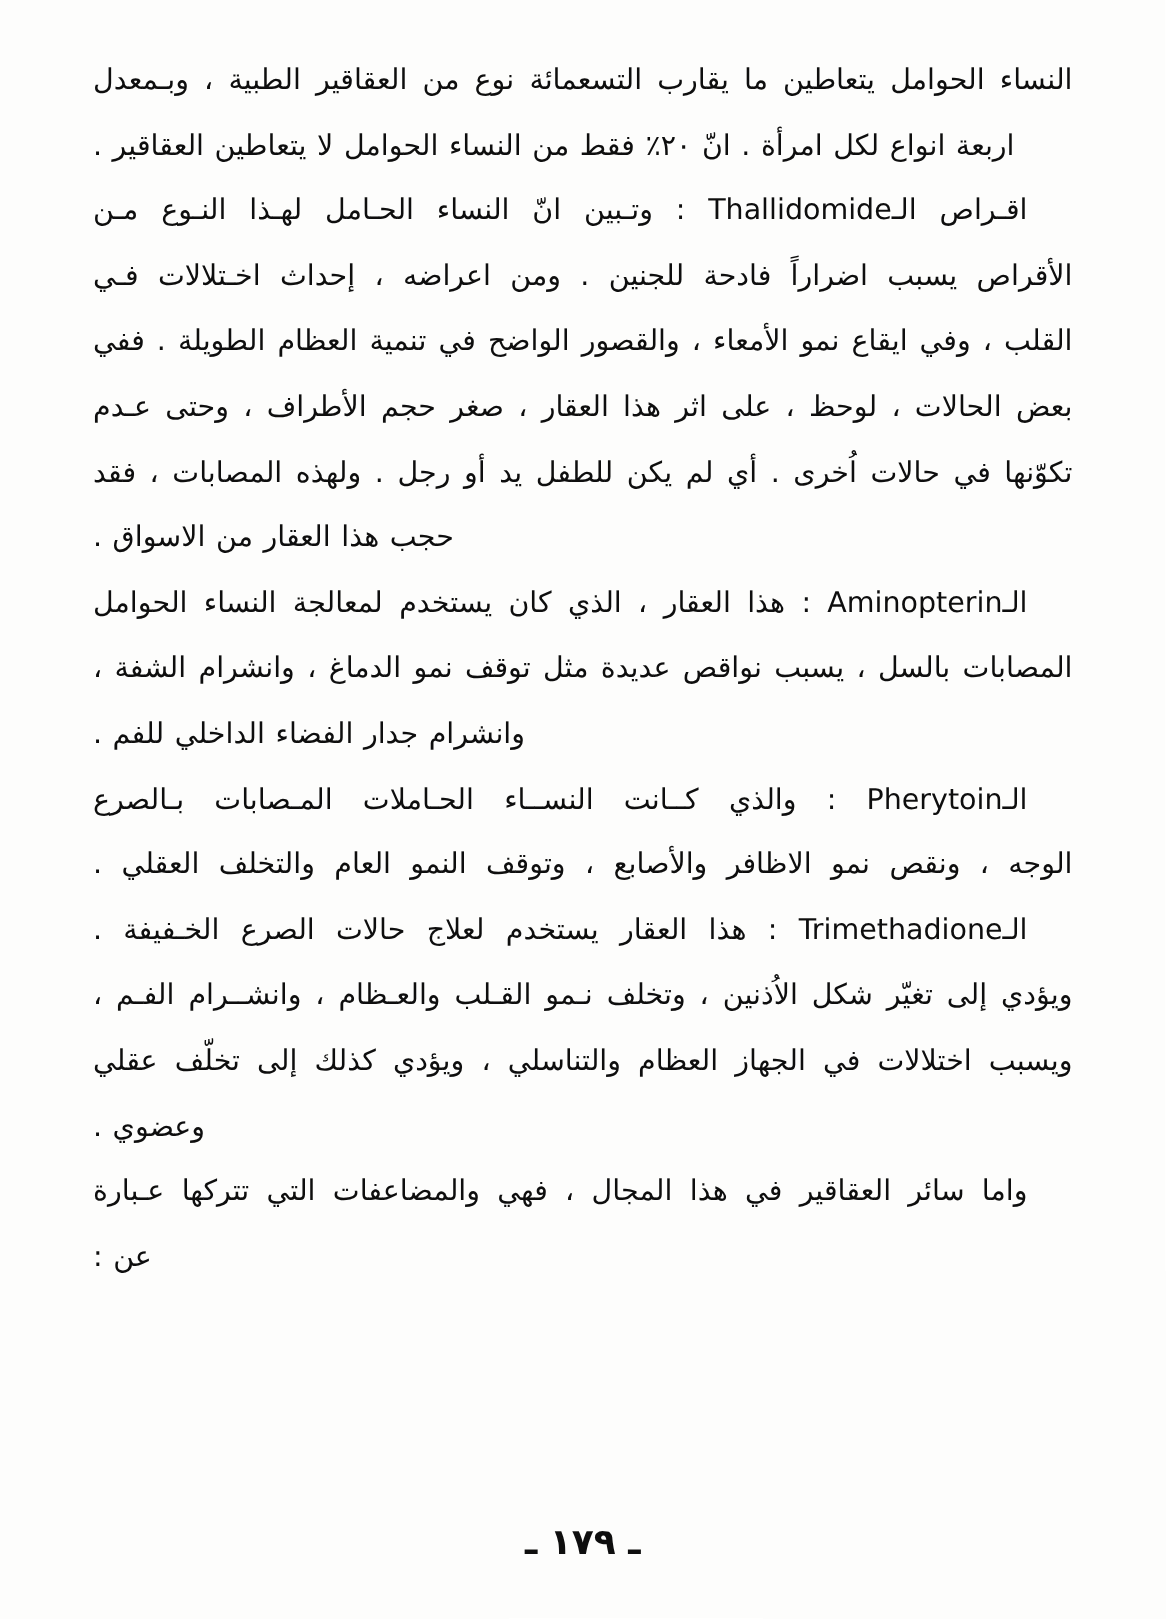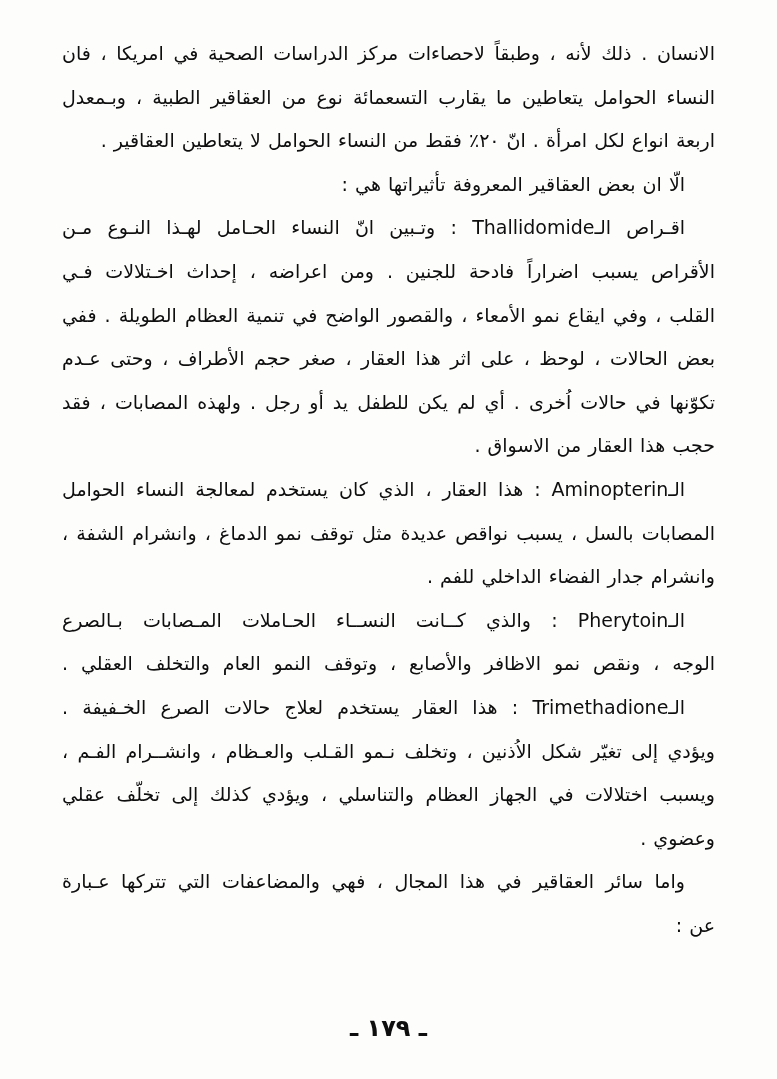--- a/index.html
+++ b/index.html
@@ -22,21 +22,21 @@
     right: 62px;
     left: 62px;
     direction: rtl;
     unicode-bidi: embed;
   }
   .line {
     font-size: 19px;
     line-height: 43.6px;
     height: 43.6px;
     overflow: hidden;
-    text-align: right;
+    text-align: left;
     white-space: normal;
     word-spacing: 1px;
   }
   .line.justify {
     text-align: justify;
     text-align-last: justify;
   }
   .line.indent {
     text-indent: 30px;
   }
@@ -53,24 +53,22 @@
     font-weight: 700;
     letter-spacing: 2px;
     color: #0e0e0e;
   }
 </style>
 </head>
 <body>
 
 <div class="page">
   <div class="textblock">
-    <div class="line justify">الانسان . ذلك لأنه ، وطبقاً لاحصاءات مركز الدراسات الصحية في امريكا ، فان</div>
     <div class="line justify">النساء الحوامل يتعاطين ما يقارب التسعمائة نوع من العقاقير الطبية ، وبـمعدل</div>
     <div class="line">اربعة انواع لكل امرأة . انّ ٢٠٪ فقط من النساء الحوامل لا يتعاطين العقاقير .</div>
-    <div class="line indent">الّا ان بعض العقاقير المعروفة تأثيراتها هي :</div>
     <div class="line justify indent">اقـراص الـThallidomide : وتـبين انّ النساء الحـامل لهـذا النـوع مـن</div>
     <div class="line justify">الأقراص يسبب اضراراً فادحة للجنين . ومن اعراضه ، إحداث اخـتلالات فـي</div>
     <div class="line justify">القلب ، وفي ايقاع نمو الأمعاء ، والقصور الواضح في تنمية العظام الطويلة . ففي</div>
     <div class="line justify">بعض الحالات ، لوحظ ، على اثر هذا العقار ، صغر حجم الأطراف ، وحتى عـدم</div>
     <div class="line justify">تكوّنها في حالات اُخرى . أي لم يكن للطفل يد أو رجل . ولهذه المصابات ، فقد</div>
     <div class="line">حجب هذا العقار من الاسواق .</div>
     <div class="line justify indent">الـAminopterin : هذا العقار ، الذي كان يستخدم لمعالجة النساء الحوامل</div>
     <div class="line justify">المصابات بالسل ، يسبب نواقص عديدة مثل توقف نمو الدماغ ، وانشرام الشفة ،</div>
     <div class="line">وانشرام جدار الفضاء الداخلي للفم .</div>
     <div class="line justify indent">الـPherytoin : والذي كــانت النســاء الحـاملات المـصابات بـالصرع</div>

